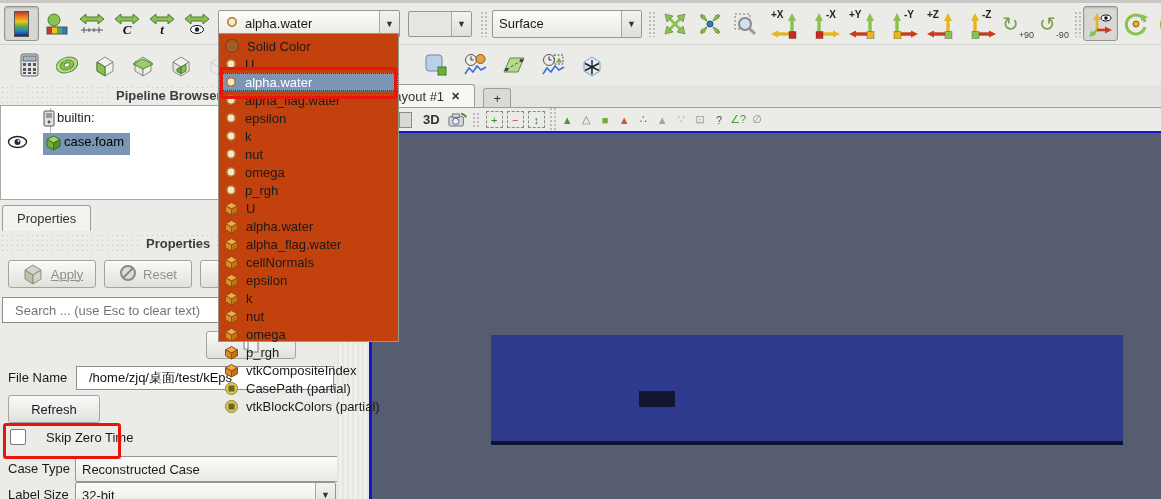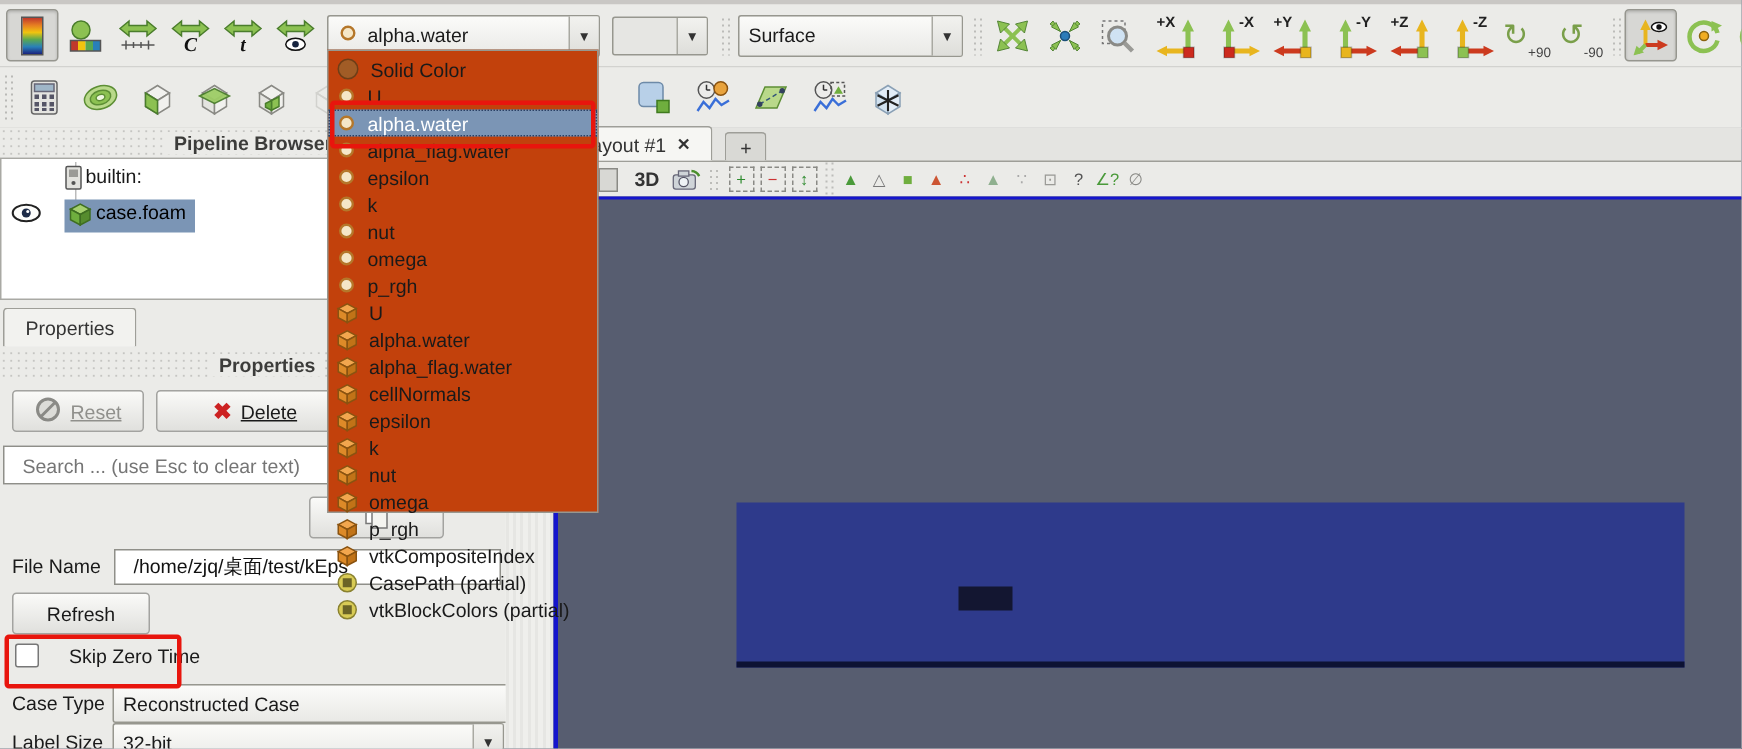--- a/index.html
+++ b/index.html
@@ -404,25 +404,33 @@
   <div class="abs" style="left:2px;top:120px;display:flex;gap:2px">
     <div class="tab active">Properties</div>
   </div>
 
   <div class="docktitle abs" style="left:0;top:148px;width:336px;padding-left:140px;box-sizing:border-box">
     <span>Properties</span>
   </div>
 
   <div class="abs" style="left:8px;top:175px;display:flex;gap:8px">
     <div class="btn disabled" style="width:88px">
+      <span><svg width="24" height="24" viewBox="0 0 24 24">
+            <polygon points="4,9 12,4 20,9 12,14" fill="#cfd6c5" stroke="#8a8f82"></polygon>
+            <polygon points="4,9 12,14 12,23 4,18" fill="#b9c2ab" stroke="#8a8f82"></polygon>
+            <polygon points="20,9 12,14 12,23 20,18" fill="#cfd6c5" stroke="#8a8f82"></polygon>
+          </svg></span>
+      <span style="text-decoration:underline;text-decoration-thickness:1px">Apply</span>
+    </div>
+    <div class="btn disabled" style="width:88px">
       <span><svg width="18" height="18" viewBox="0 0 18 18">
             <circle cx="9" cy="9" r="7" fill="#dcdcd8" stroke="#8a8a86" stroke-width="2"></circle>
             <line x1="4" y1="14" x2="14" y2="4" stroke="#8a8a86" stroke-width="2"></line>
           </svg></span>
-      <span style="text-decoration:underline;text-decoration-thickness:1px">Reset</span>
+      <span style="text-decoration-thickness:1px">Reset</span>
     </div>
     <div class="btn" style="width:132px">
       <span style="color:#cc2222;font-weight:bold;font-size:15px">✖</span>
       <span style="text-decoration:underline;text-decoration-thickness:1px">Delete</span>
     </div>
   </div>
 
   <input class="txtinput abs" style="left: 2px; top: 212px; width: 334px; height: 26px; color: rgb(138, 138, 134);" placeholder="Search ... (use Esc to clear text)">
 
   <div class="btn abs" style="left:206px;top:246px;width:90px">

